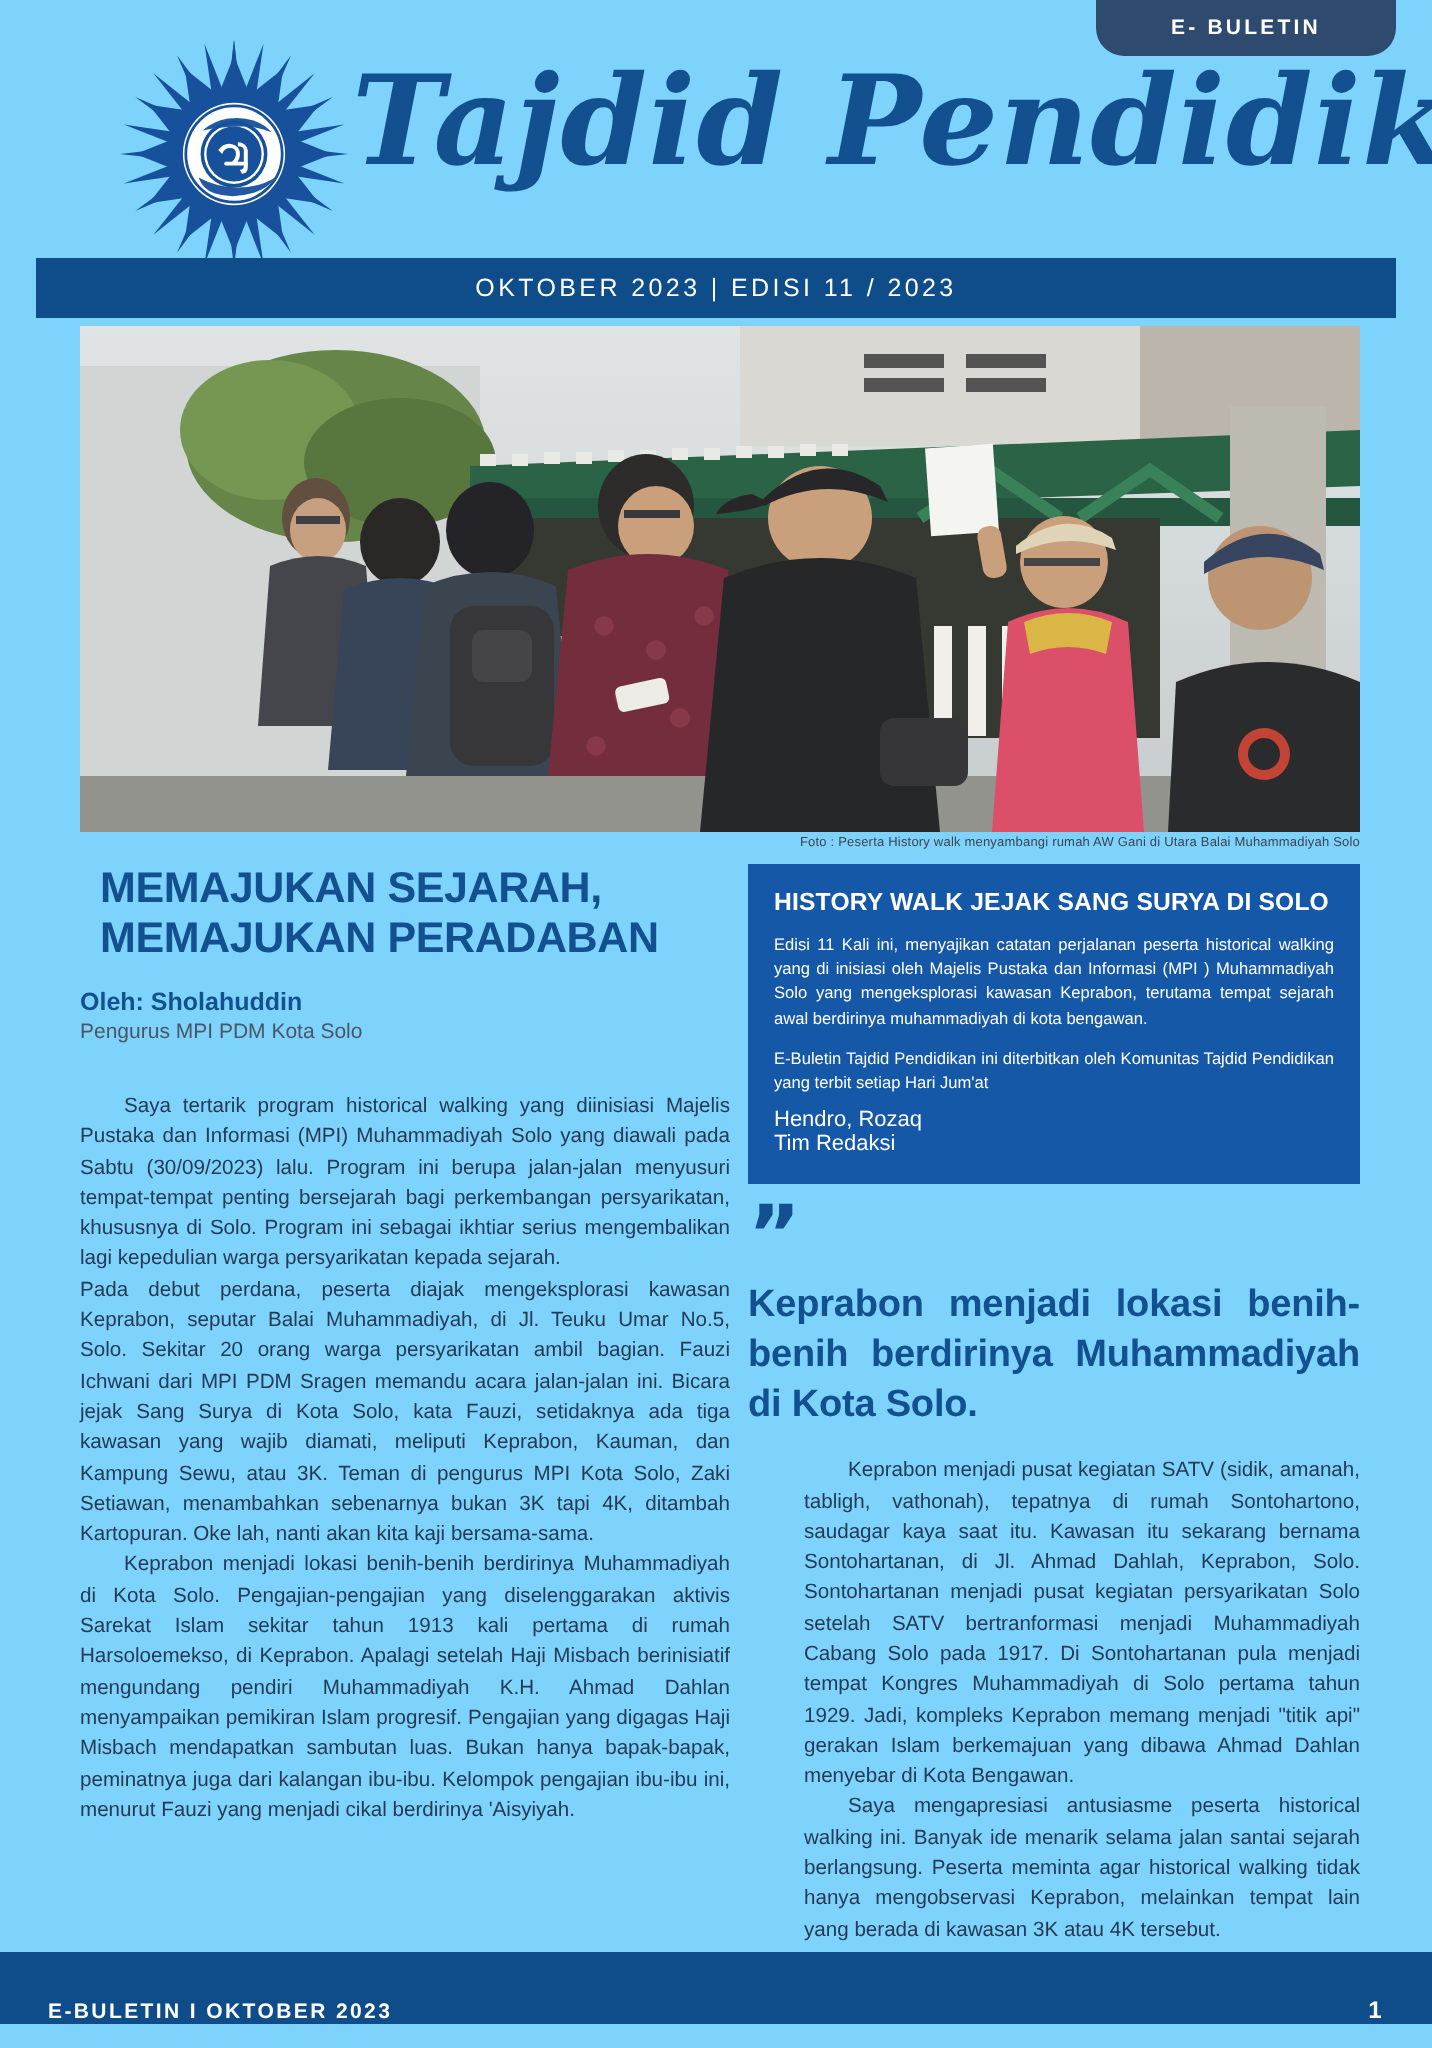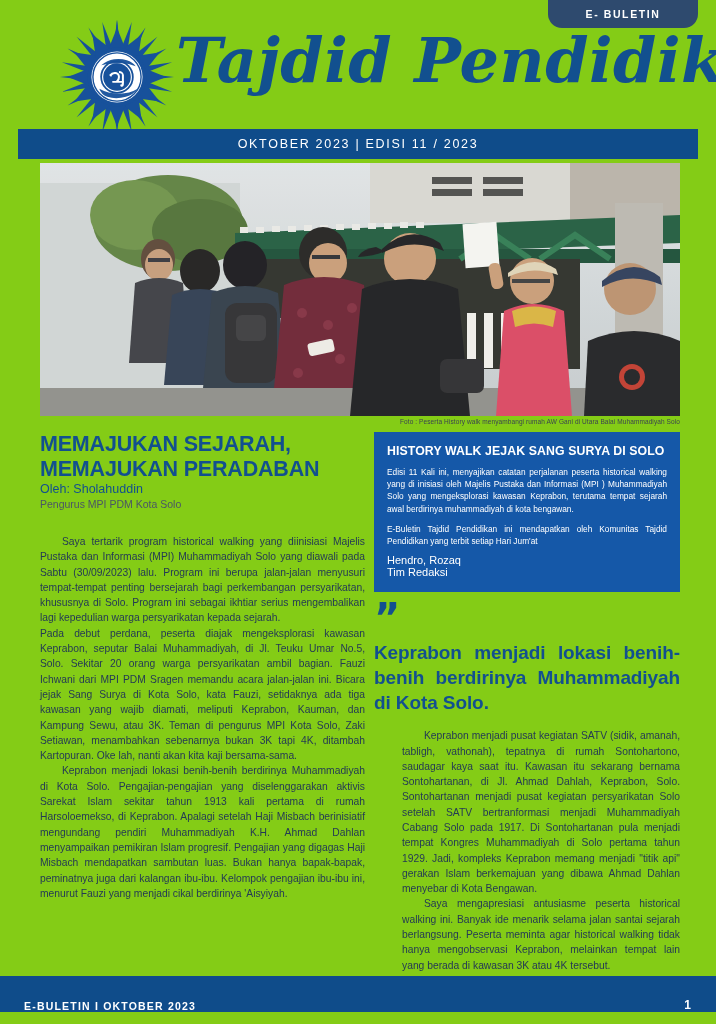--- a/index.html
+++ b/index.html
@@ -9,21 +9,21 @@
     height: 1024px;
     background: #ffffff;
     font-family: "Liberation Sans", sans-serif;
     overflow: hidden;
   }
 
   .page {
     position: relative;
     width: 716px;
     height: 1024px;
-    background: #84cc16;
+    background: #7dd3fc;
     padding-left: 12px;
   }
 
   
   .ebuletin-tab {
     position: absolute;
     top: 0;
     right: 18px;
     width: 150px;
     height: 28px;
@@ -131,26 +131,28 @@
     left: 40px;
     width: 325px;
   }
 
   .headline {
     color: #12508f;
     font-size: 21.5px;
     font-weight: bold;
     line-height: 25px;
     letter-spacing: -0.2px;
+    margin-left: 10px;
   }
 
   .byline {
+    margin-top: 12px;
     color: #12508f;
     font-size: 12.5px;
-    font-weight: normal;
+    font-weight: bold;
   }
   .byline-sub {
     margin-top: 2px;
     color: #4a5666;
     font-size: 10.5px;
   }
 
   .body-text {
     margin-top: 24px;
     color: #243a55;
@@ -487,21 +489,21 @@
       <p class="indent">Keprabon menjadi lokasi benih-benih berdirinya Muhammadiyah di Kota Solo. Pengajian-pengajian yang diselenggarakan aktivis Sarekat Islam sekitar tahun 1913 kali pertama di rumah Harsoloemekso, di Keprabon. Apalagi setelah Haji Misbach berinisiatif mengundang pendiri Muhammadiyah K.H. Ahmad Dahlan menyampaikan pemikiran Islam progresif.  Pengajian yang digagas Haji Misbach mendapatkan sambutan luas. Bukan hanya bapak-bapak, peminatnya juga dari kalangan ibu-ibu. Kelompok pengajian ibu-ibu ini, menurut Fauzi yang menjadi cikal berdirinya 'Aisyiyah.</p>
     </div>
   </div>
 
   <div class="right-col">
 
     <div class="info-box">
       <div class="info-box-title">HISTORY WALK JEJAK SANG SURYA DI SOLO</div>
       <div class="info-box-body">
         <p>Edisi 11 Kali ini, menyajikan catatan perjalanan peserta historical walking yang di inisiasi oleh Majelis Pustaka dan Informasi (MPI ) Muhammadiyah Solo yang mengeksplorasi kawasan Keprabon, terutama tempat sejarah awal berdirinya muhammadiyah di kota bengawan.</p>
-        <p>E-Buletin Tajdid Pendidikan ini mendapatkan oleh Komunitas Tajdid Pendidikan yang terbit setiap Hari Jum'at</p>
+        <p>E-Buletin Tajdid Pendidikan ini diterbitkan oleh Komunitas Tajdid Pendidikan yang terbit setiap Hari Jum'at</p>
         <div class="info-box-sign">
           <div>Hendro, Rozaq</div>
           <div>Tim Redaksi</div>
         </div>
       </div>
     </div>
 
     <div class="quote-mark">”</div>
     <div class="pull-quote">Keprabon menjadi lokasi benih-benih berdirinya Muhammadiyah di Kota Solo.</div>
 

